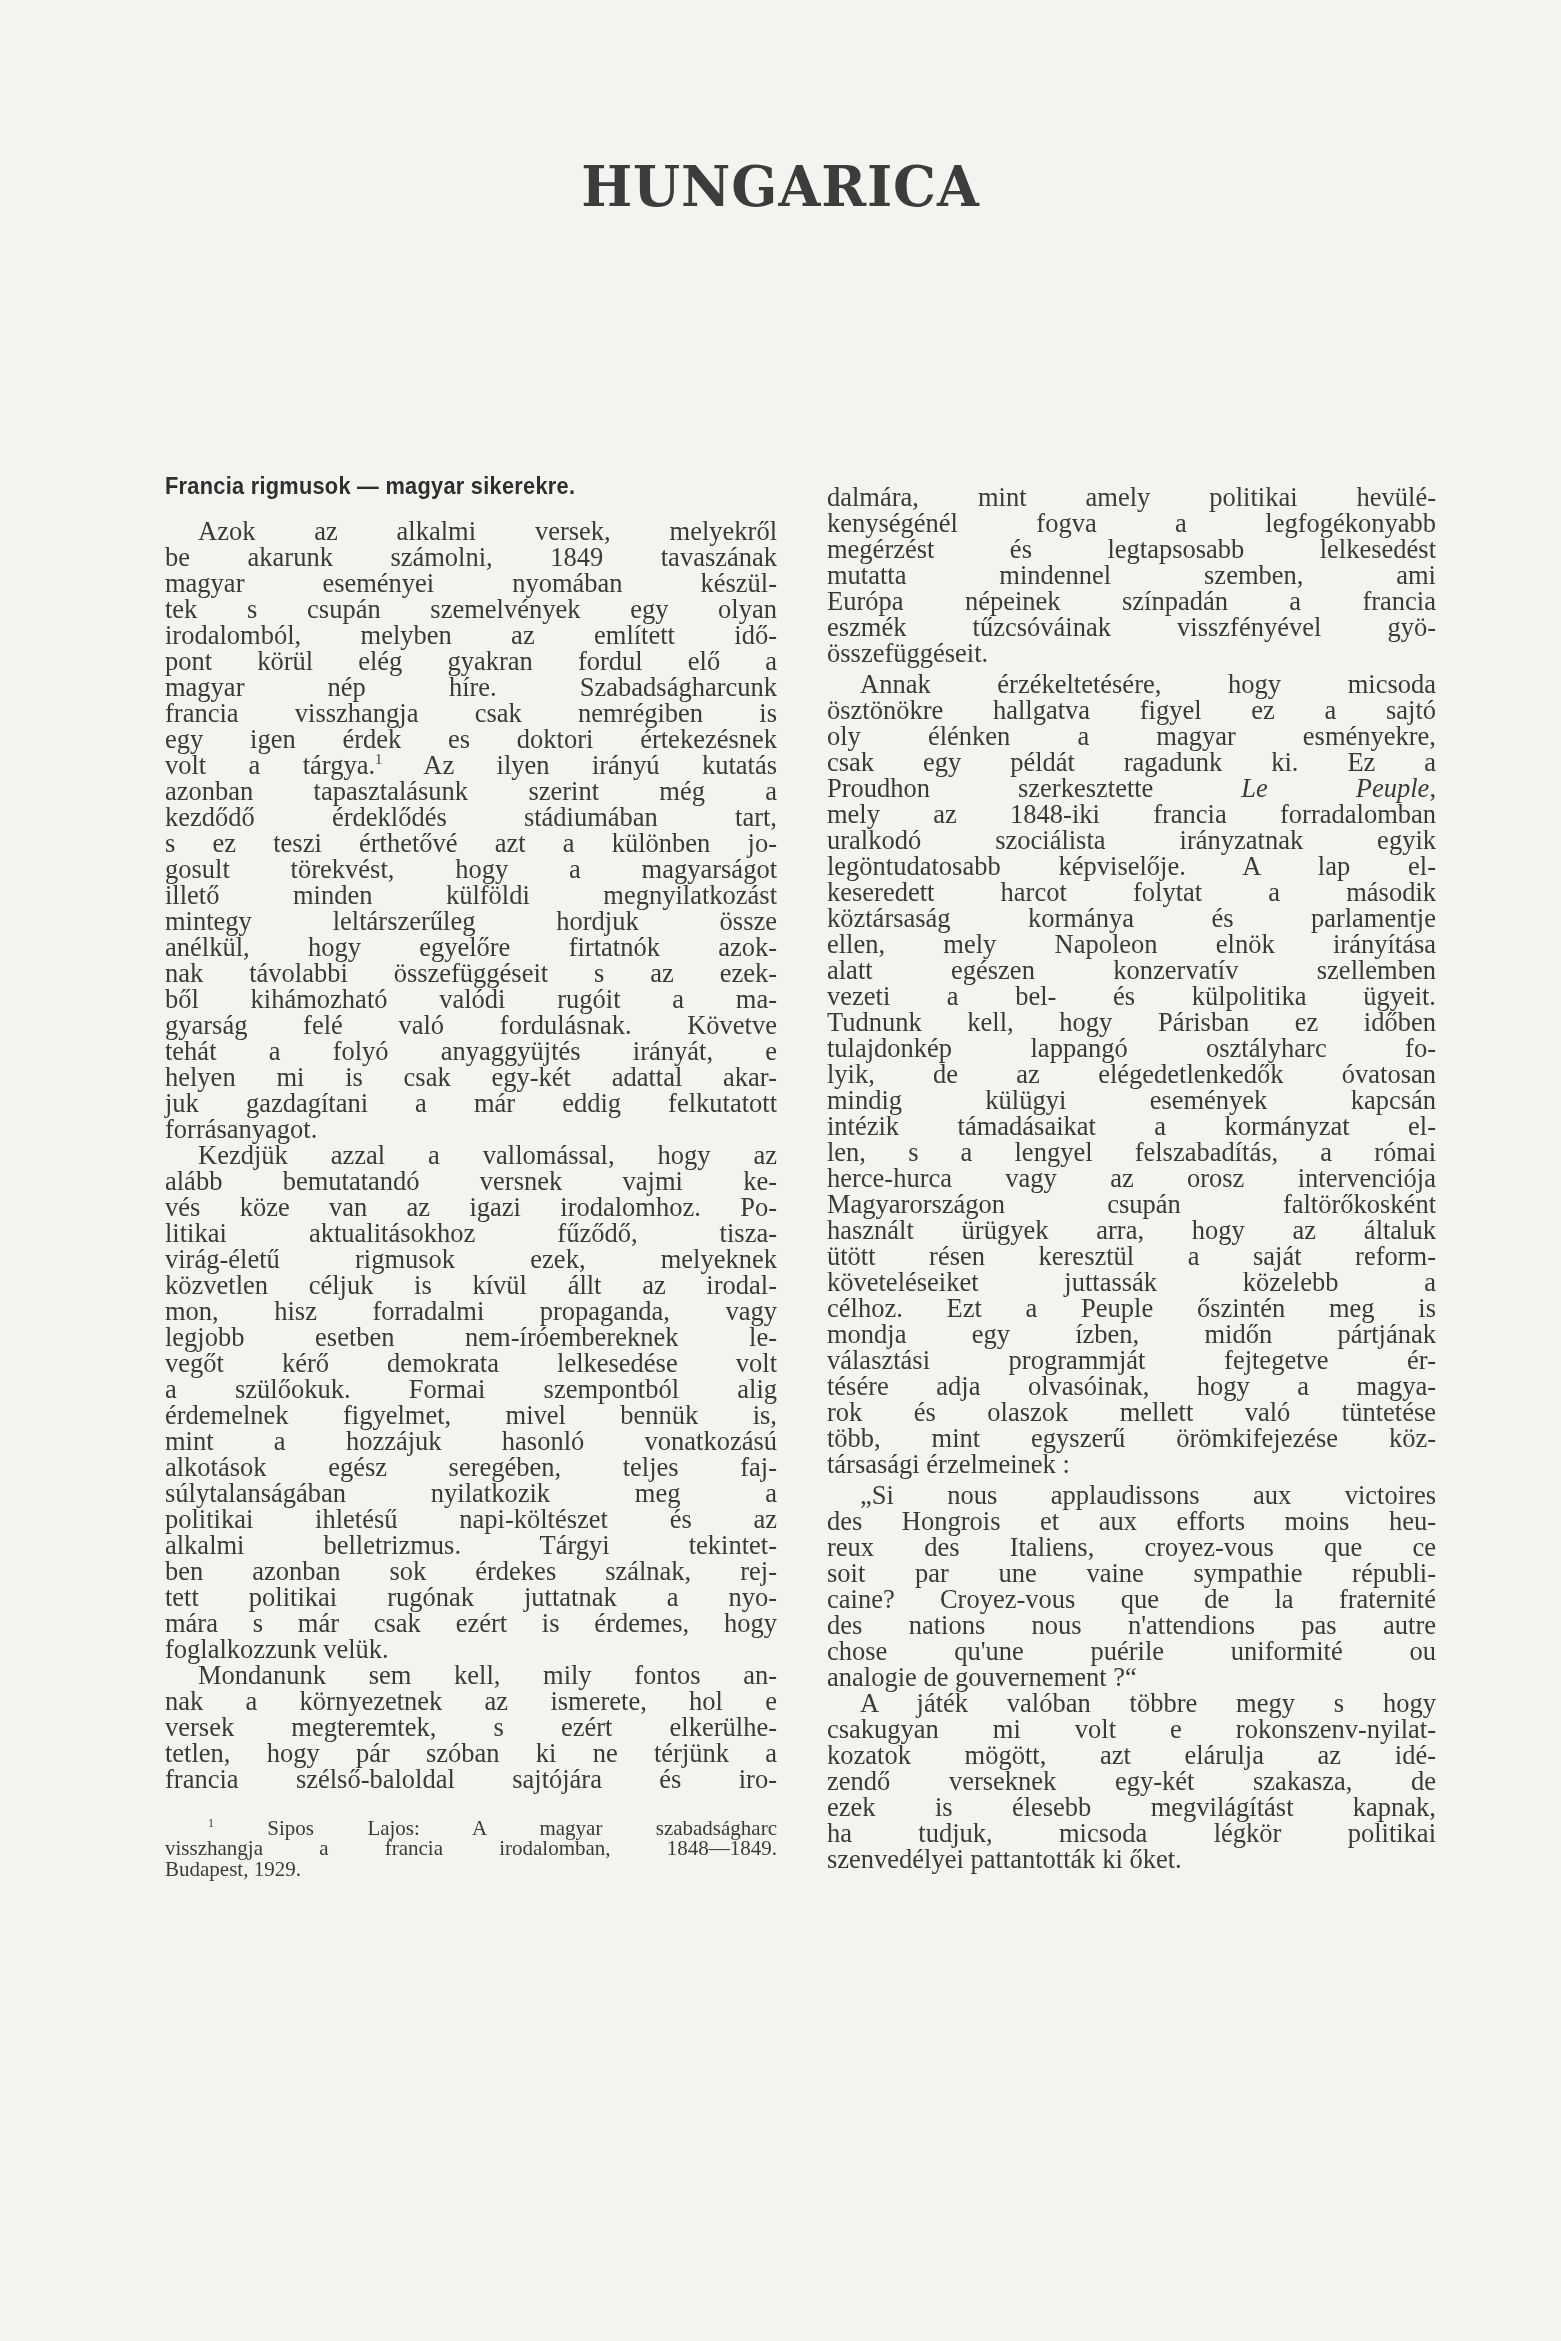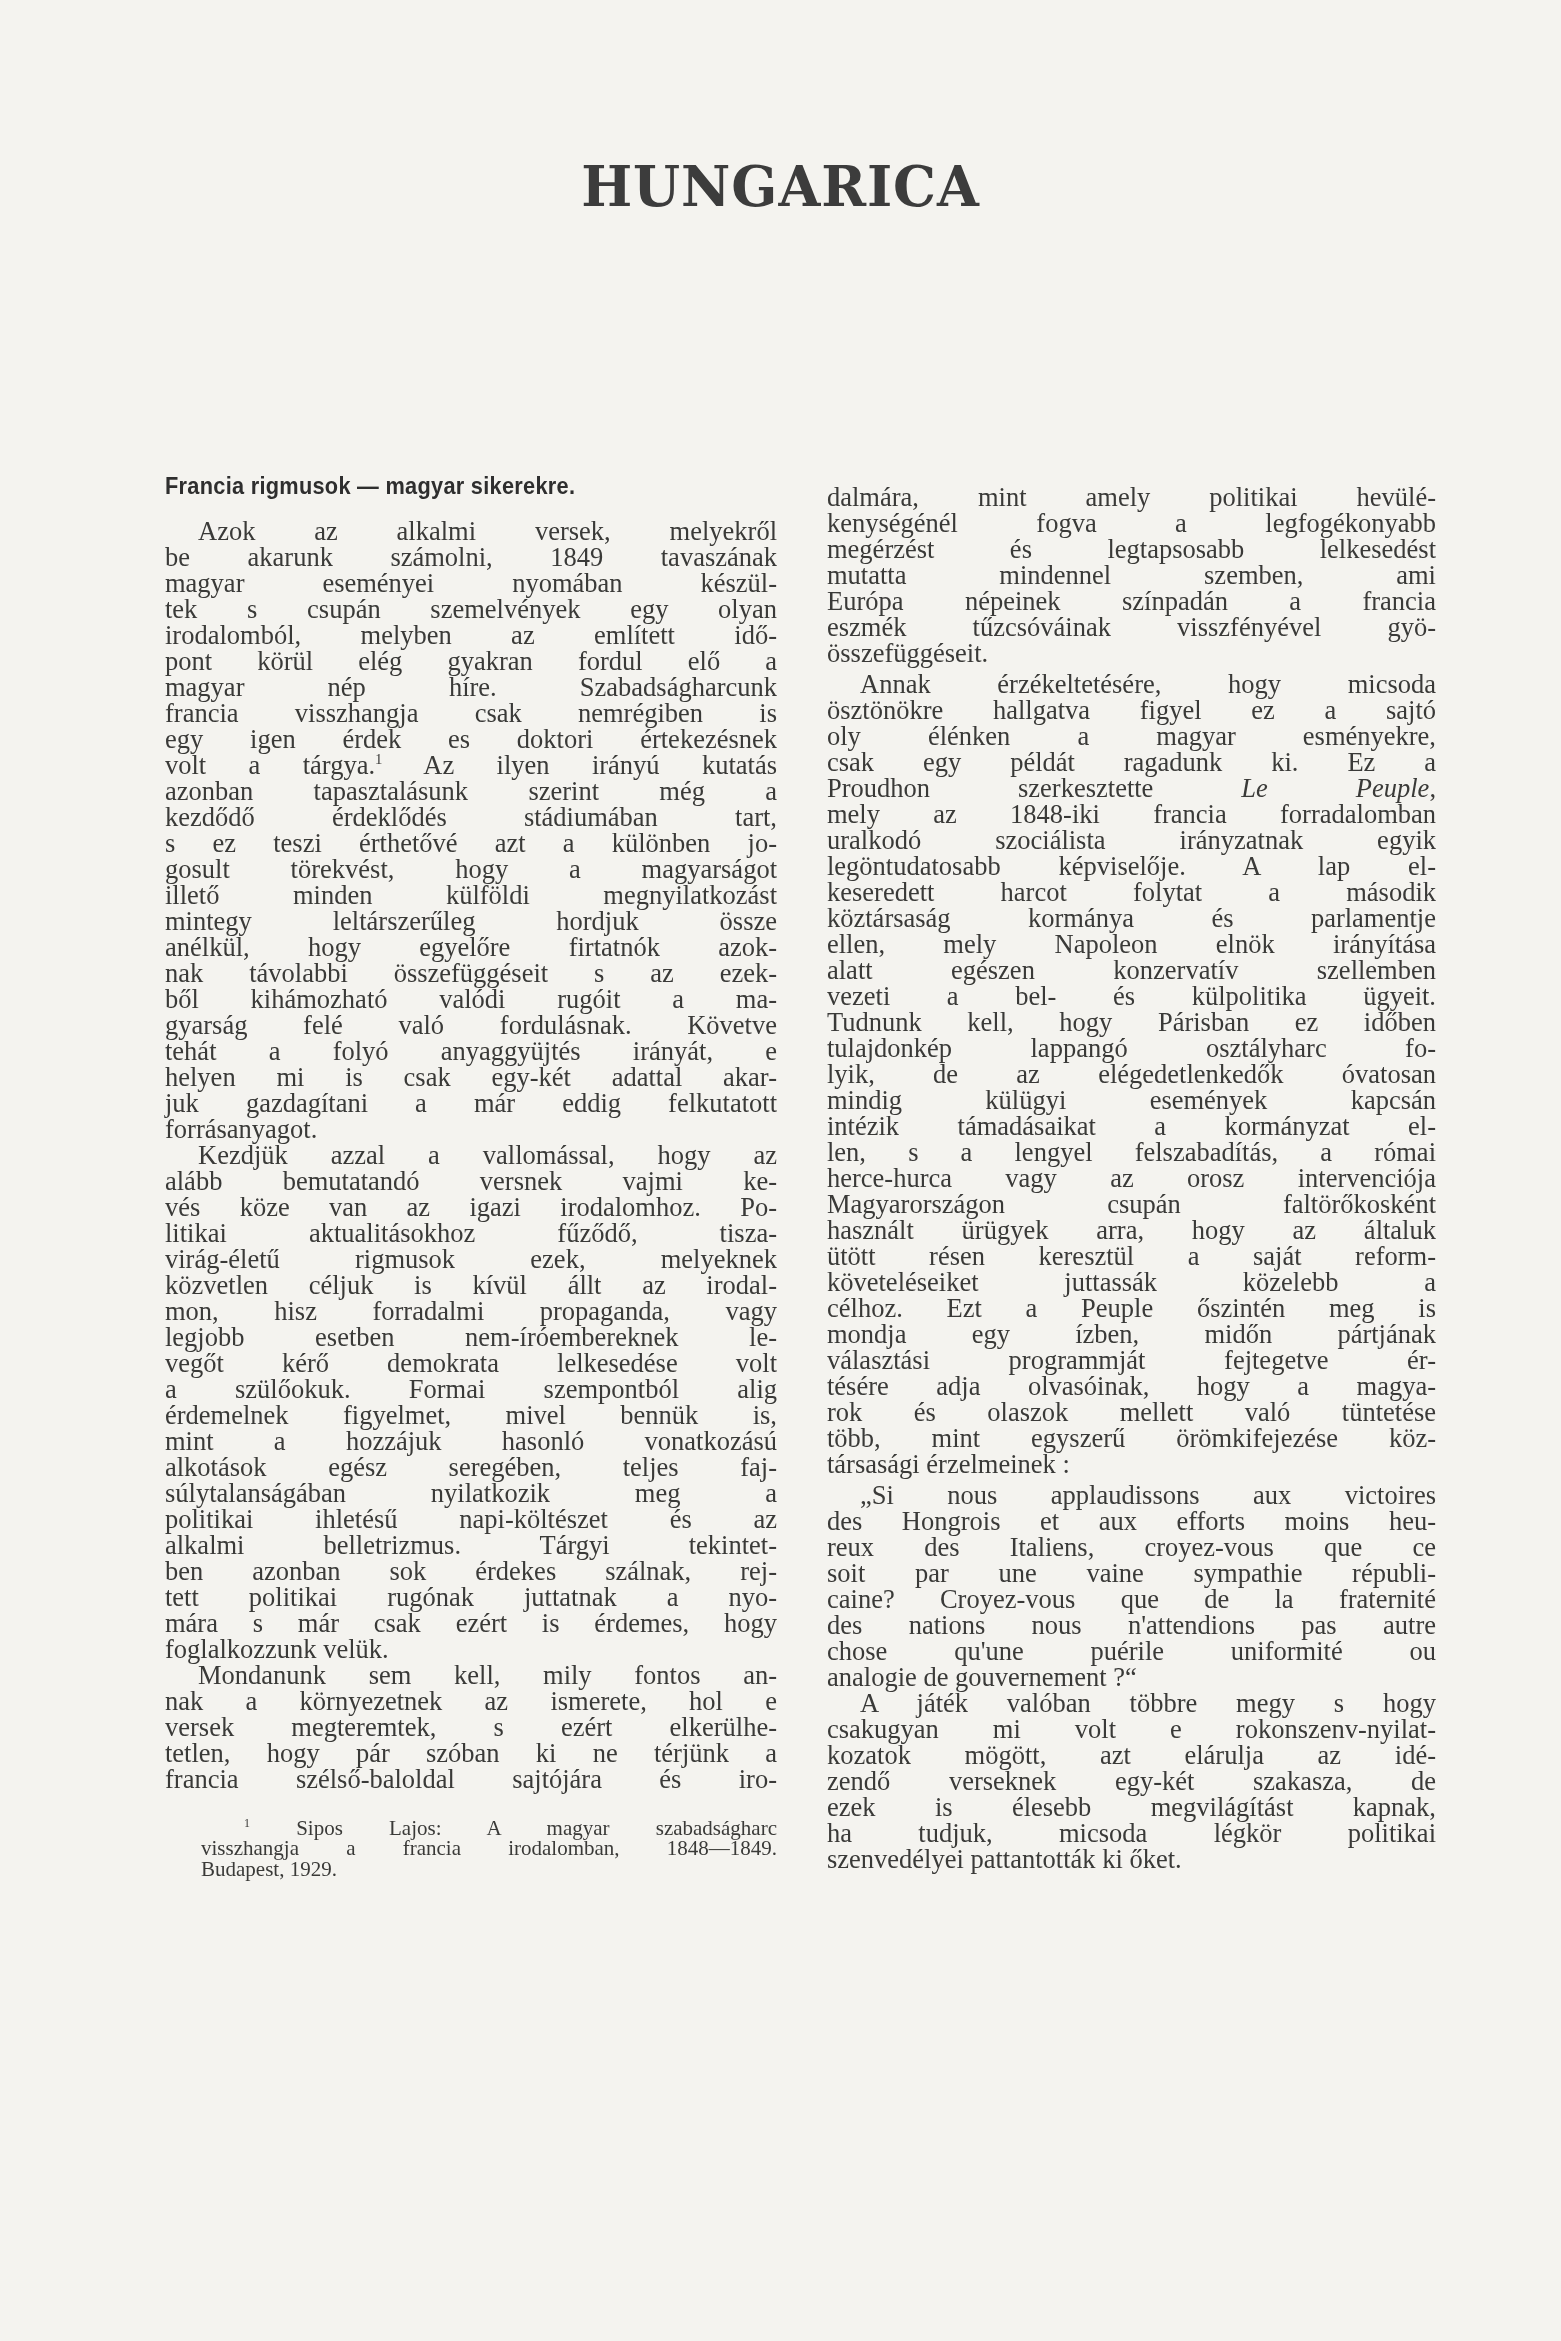--- a/index.html
+++ b/index.html
@@ -43,21 +43,21 @@
     transform: scaleX(0.93); transform-origin: left;
     white-space: nowrap;
   }
   .para-gap { height: 5.2px; }
   sup { font-size: 14.7px; vertical-align: 10.4px; line-height: 0; }
   .footnote {
     margin-top: 26px;
     font-size: 21px;
     line-height: 20.4px;
   }
-  .footnote .line { height: 20.4px; margin-left: 36px; }
+  .footnote .line { height: 20.4px; }
   .footnote .indent { padding-left: 43px; }
   i { }
 </style>
 </head>
 <body>
 
 <div class="page-title">HUNGARICA</div>
 
 <div class="col col-left">
   <div class="section-heading">Francia rigmusok — magyar sikerekre.</div>

